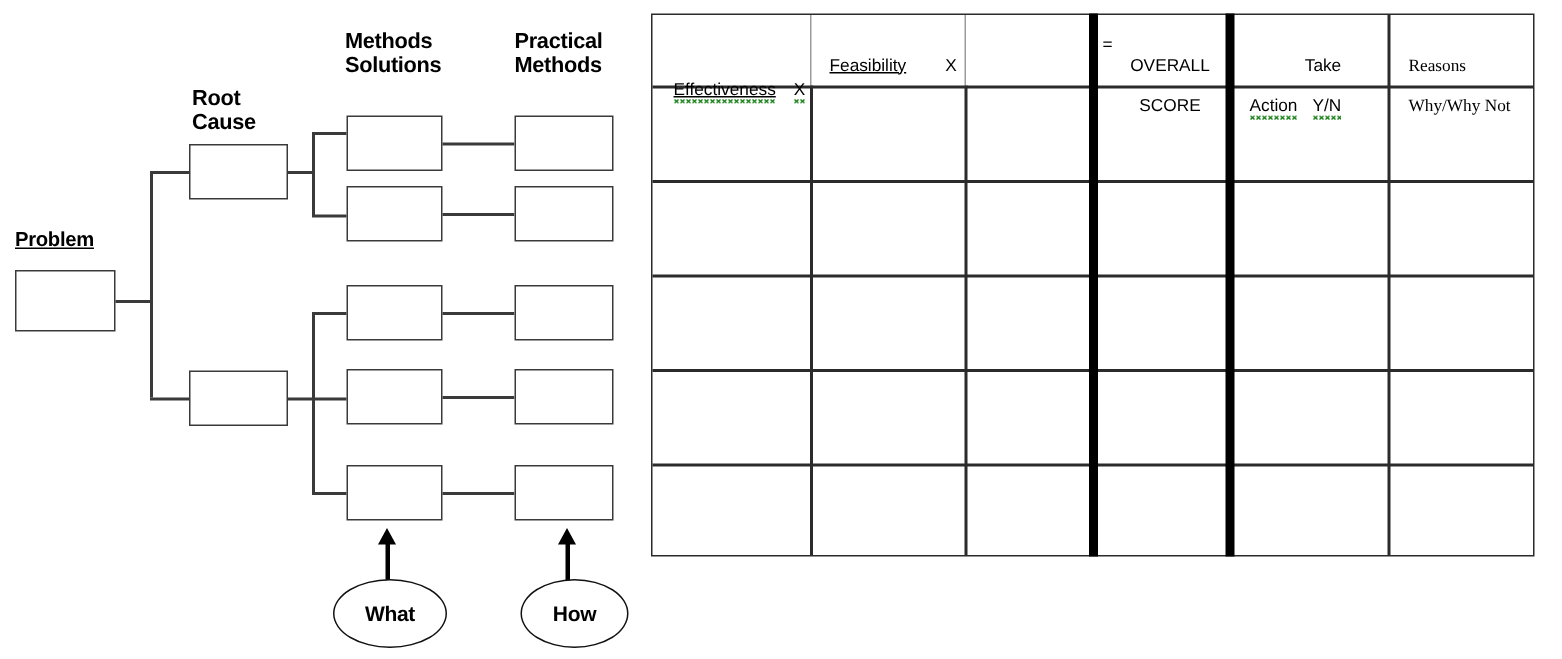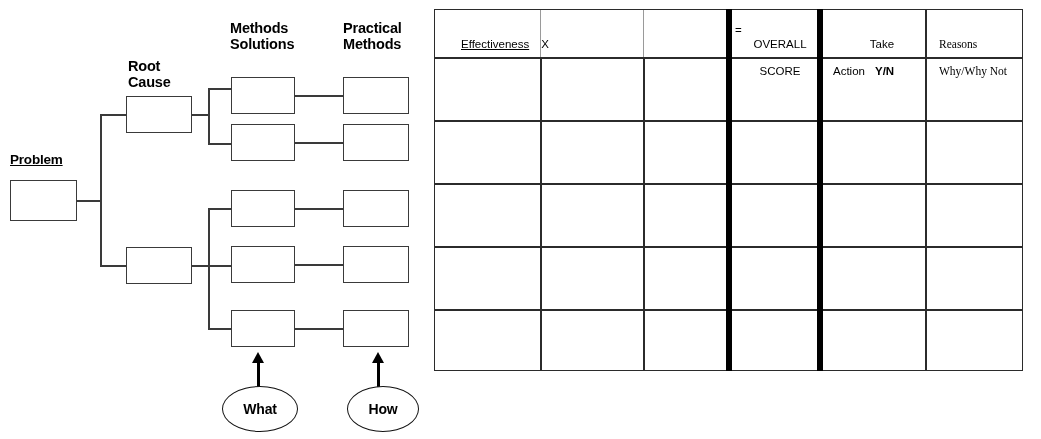--- a/index.html
+++ b/index.html
@@ -178,35 +178,38 @@
 
     <div class="mx-col-line header-only" style="left:105px;"></div>
     <div class="mx-col-line header-only" style="left:208px;"></div>
     <div class="mx-col-line" style="left:105px;top:47px;"></div>
     <div class="mx-col-line" style="left:208px;top:47px;"></div>
     <div class="mx-col-line" style="left:490px;"></div>
 
     <div class="mx-col-line thick" style="left:291px;"></div>
     <div class="mx-col-line thick" style="left:382px;"></div>
 
-    <div class="mx-head" style="left:14px;top:14px;margin-left:12px;">
+    <div class="mx-head" style="left:14px;top:30px;">
       <span class="u sp">Effectiveness</span><span class="sp" style="margin-left:12px;">X</span>
     </div>
 
+    <div class="mx-head" style="left:118px;top:14px;">
+      <span class="u">Feasibility</span><span style="margin-left:26px;">X</span>
+    </div>
 
     <div class="mx-head" style="left:300px;top:14px;">=</div>
 
     <div class="mx-head center" style="left:312px;top:14px;width:66px;">
       <span>OVERALL</span><br>
       <span>SCORE</span>
     </div>
 
     <div class="mx-head" style="left:398px;top:14px;text-align:right;">
       <span>Take</span><br>
-      <span class="sp">Action</span><span class="sp" style="margin-left:10px;font-weight:bold;">Y/N</span>
+      <span class="sp">Action</span><span class="sp" style="margin-left:10px;">Y/N</span>
     </div>
 
     <div class="mx-head" style="left:504px;top:14px;font-family:Liberation Serif, serif;">
       <span>Reasons</span><br>
       <span>Why/Why Not</span>
     </div>
 
     <div class="abs" style="left:0;top:48px;width:100%;height:62px;">
       <div class="abs" style="left:2px;top:0;width:101px;height:62px;"></div>
       <div class="abs" style="left:107px;top:0;width:99px;height:62px;"></div>

